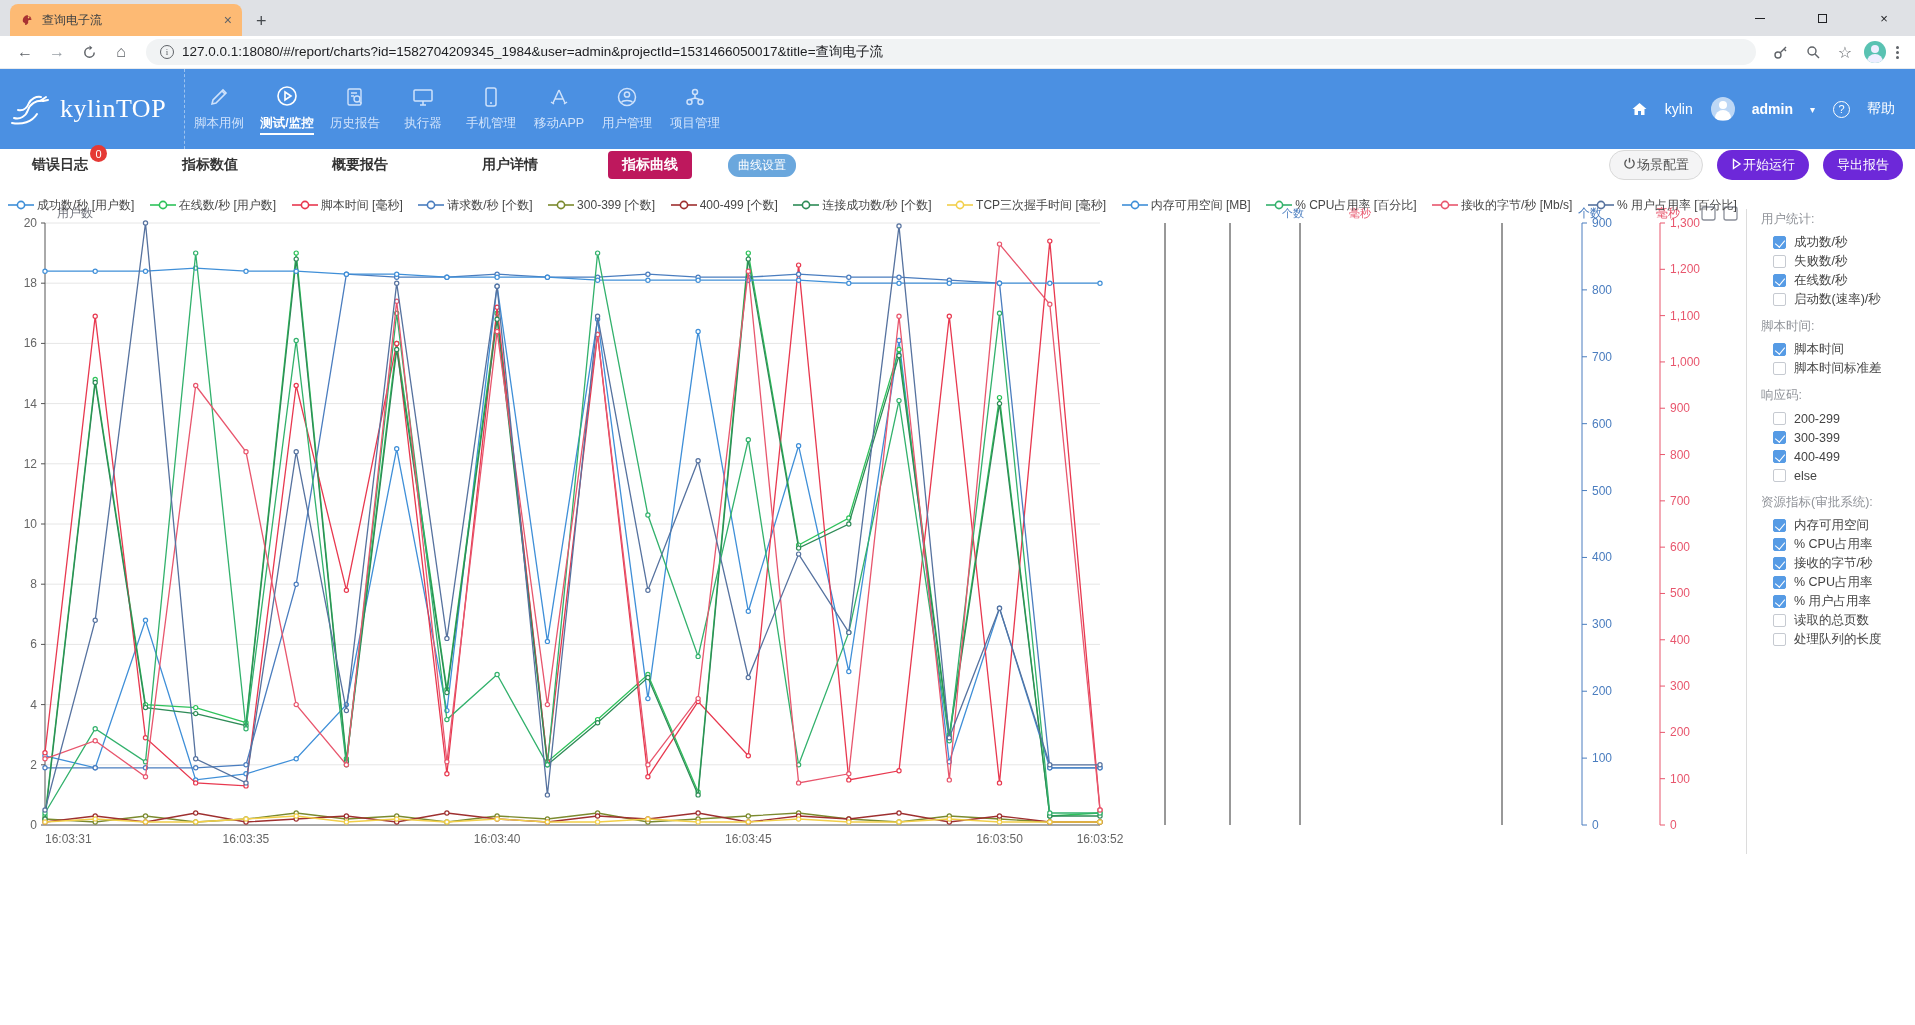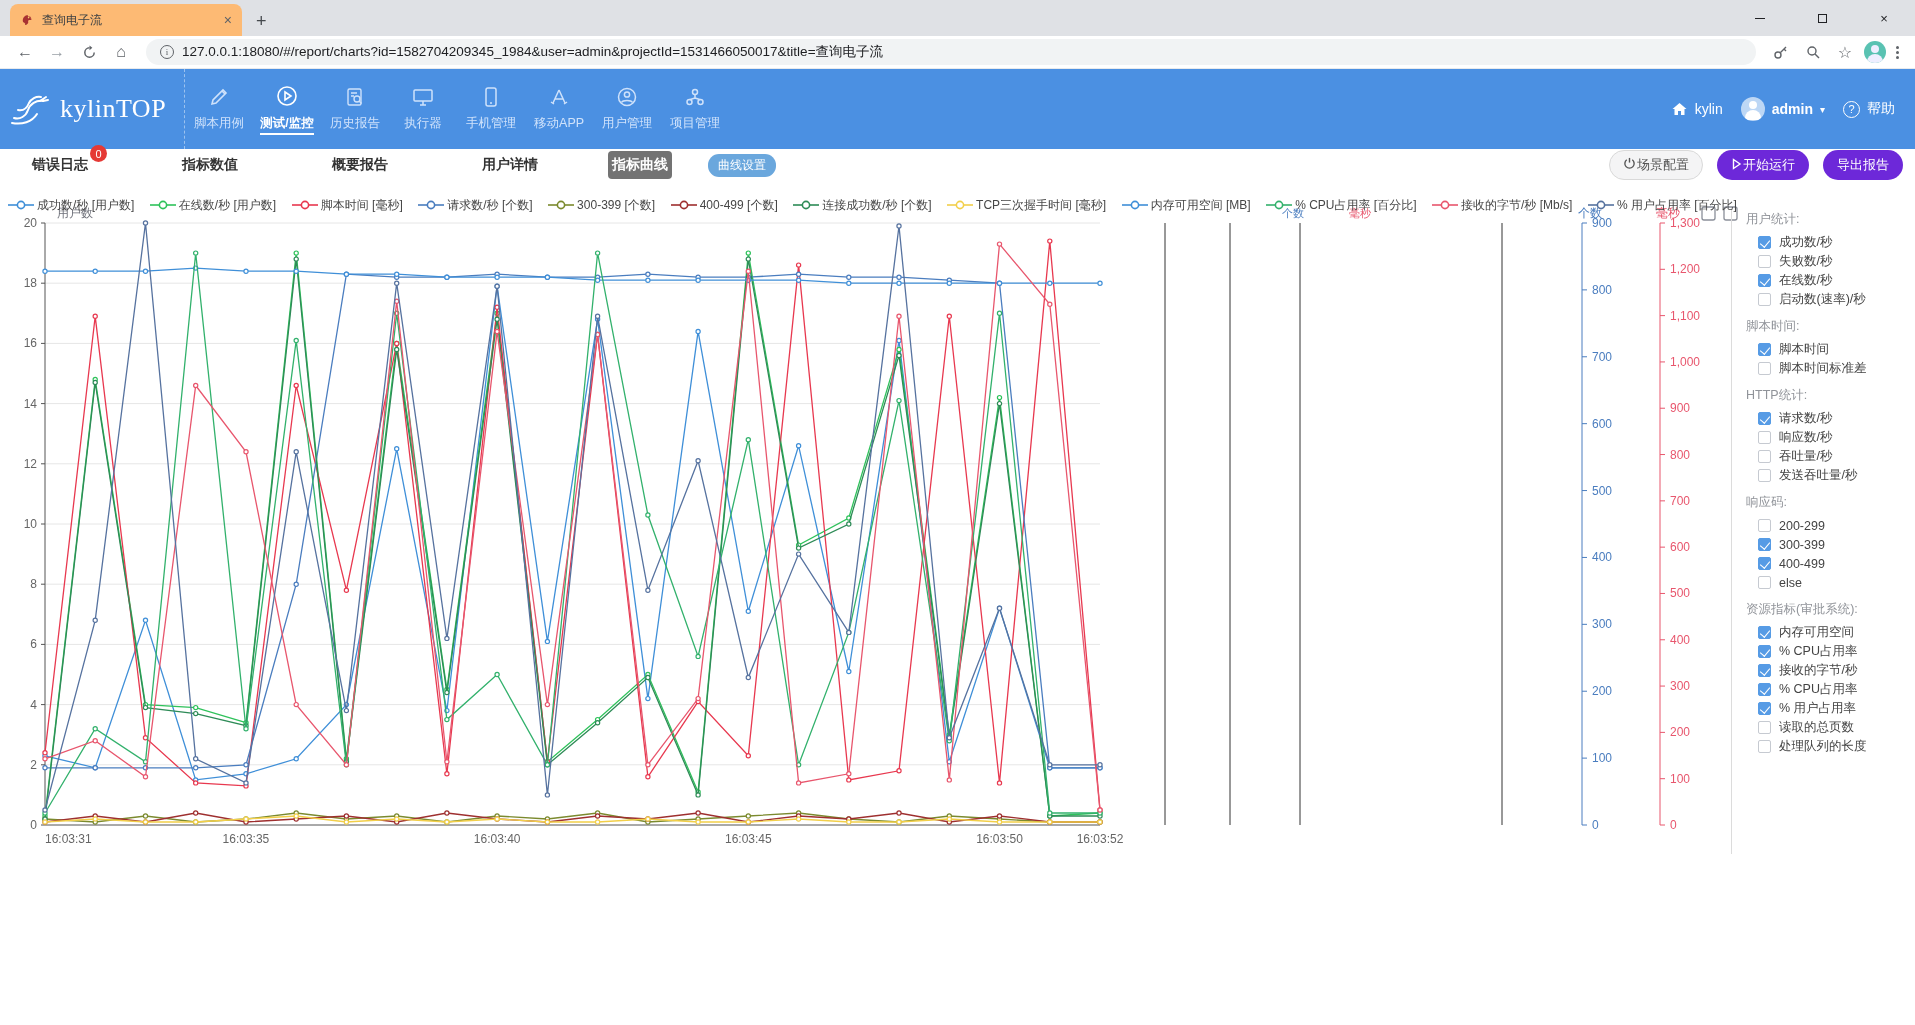--- a/index.html
+++ b/index.html
@@ -39,50 +39,50 @@
   .brand { display:flex; align-items:center; gap:8px; padding:0 18px 0 10px; height:100%; border-right:1px dashed rgba(255,255,255,.45); }
   .brand-name { font-family:"Liberation Serif", serif; font-size:26px; color:#fff; letter-spacing:.5px; }
   .nav-items { display:flex; height:100%; }
   .nav-item { width:68px; display:flex; flex-direction:column; align-items:center; justify-content:center; gap:4px;
     color:#cfe2fb; font-size:12.5px; cursor:pointer; }
   .nav-item svg { stroke:#cfe2fb; }
   .nav-item.active { color:#fff; font-weight:bold; }
   .nav-item.active svg { stroke:#fff; }
   .nav-item.active .nav-label { border-bottom:2px solid #fff; padding-bottom:1px; }
   .appnav-right { margin-left:auto; display:flex; align-items:center; gap:18px; padding-right:20px; font-size:14px; }
-  .appnav-right .grp { display:flex; align-items:center; gap:7px; cursor:pointer; }
+  .appnav-right .grp { display:flex; align-items:center; gap:17px; cursor:pointer; }
   .avatar-app { width:24px;height:24px;border-radius:50%;background:#bdd7f5;position:relative;overflow:hidden;}
   .avatar-app::before{content:"";position:absolute;left:8px;top:4px;width:8px;height:8px;border-radius:50%;background:#fff;}
   .avatar-app::after{content:"";position:absolute;left:4px;top:13px;width:16px;height:10px;border-radius:8px 8px 0 0;background:#fff;}
   .caret { font-size:10px; }
   .help-ico { width:17px;height:17px;border-radius:50%;border:1px solid #fff;display:flex;align-items:center;justify-content:center;font-size:11px;}
 
   
   .subnav { height:32px; display:flex; align-items:center; background:#fff; }
   .sub-tab { font-size:14px; font-weight:bold; color:#333; margin-left:30px; position:relative; cursor:pointer; padding:4px 2px;}
   .sub-tab .badge { position:absolute; top:-7px; right:-17px; background:#e53935; color:#fff; font-size:11px;
     min-width:17px; height:17px; border-radius:9px; display:flex; align-items:center; justify-content:center; font-weight:normal;}
-  .sub-tab.pill { background:#737373; color:#fff; border-radius:4px; padding:5px 4px; margin-left:68px; }
+  .sub-tab.pill { background:#be185d; color:#fff; border-radius:4px; padding:5px 14px; margin-left:68px; }
   .btn-settings { background:#6aa7dd; color:#fff; font-size:12px; border-radius:11px; padding:3px 10px; margin-left:36px;
     border:none; cursor:pointer; }
   .sub-actions { margin-left:auto; display:flex; gap:14px; padding-right:12px; }
   .act-btn { border-radius:15px; font-size:13px; padding:5px 13px; display:flex; align-items:center; gap:1px; cursor:pointer;
     border:1px solid transparent; }
   .act-btn.ghost { background:#f4f4f5; border-color:#d9d9d9; color:#555; }
   .act-btn.primary { background:#6d28d9; color:#fff; }
 
   
   .content { position:relative; width:1915px; height:855px; }
   .legend-row { position:absolute; left:0; top:16px; width:1745px; display:flex; justify-content:space-between;
     padding:0 8px; z-index:2;text-align:center; }
   .legend-item { display:flex; align-items:center; gap:3px; font-size:12px; color:#464646; cursor:pointer; white-space:nowrap;}
   #chart-svg { position:absolute; left:0; top:0; }
 
   
-  .side { position:absolute; right:16px; top:28px; width:168px; height:645px; border-left:1px solid #dcdcdc;
+  .side { position:absolute; right:1px; top:28px; width:168px; height:645px; border-left:1px solid #dcdcdc;
     padding:2px 7px 0 14px; }
   .side-group { margin-bottom:9px; }
   .side-head { font-size:12.5px; color:#909399; margin-bottom:5px; }
   .side-item { display:flex; align-items:center; gap:8px; height:19px; margin-left:12px; cursor:pointer; }
   .cbx { width:13px; height:13px; border-radius:2px; border:1px solid #c6cad1; background:#fff; position:relative; flex:0 0 13px;}
   .cbx.on { background:#569be5; border-color:#569be5; }
   .cbx.on::after { content:""; position:absolute; left:3px; top:1px; width:5px; height:8px;
     border:solid #fff; border-width:0 1.6px 1.6px 0; transform:rotate(40deg); }
   .side-label { font-size:12.5px; color:#444; white-space:nowrap; }
 </style>
@@ -759,39 +759,20 @@
           <div class="side-item">
             <span class="cbx on"></span>
             <span class="side-label">脚本时间</span>
           </div>
           <div class="side-item">
             <span class="cbx"></span>
             <span class="side-label">脚本时间标准差</span>
           </div>
         </div>
         <div class="side-group">
-          <div class="side-head">HTTP统计:</div>
-          <div class="side-item">
-            <span class="cbx on"></span>
-            <span class="side-label">请求数/秒</span>
-          </div>
-          <div class="side-item">
-            <span class="cbx"></span>
-            <span class="side-label">响应数/秒</span>
-          </div>
-          <div class="side-item">
-            <span class="cbx"></span>
-            <span class="side-label">吞吐量/秒</span>
-          </div>
-          <div class="side-item">
-            <span class="cbx"></span>
-            <span class="side-label">发送吞吐量/秒</span>
-          </div>
-        </div>
-        <div class="side-group">
           <div class="side-head">响应码:</div>
           <div class="side-item">
             <span class="cbx"></span>
             <span class="side-label">200-299</span>
           </div>
           <div class="side-item">
             <span class="cbx on"></span>
             <span class="side-label">300-399</span>
           </div>
           <div class="side-item">

